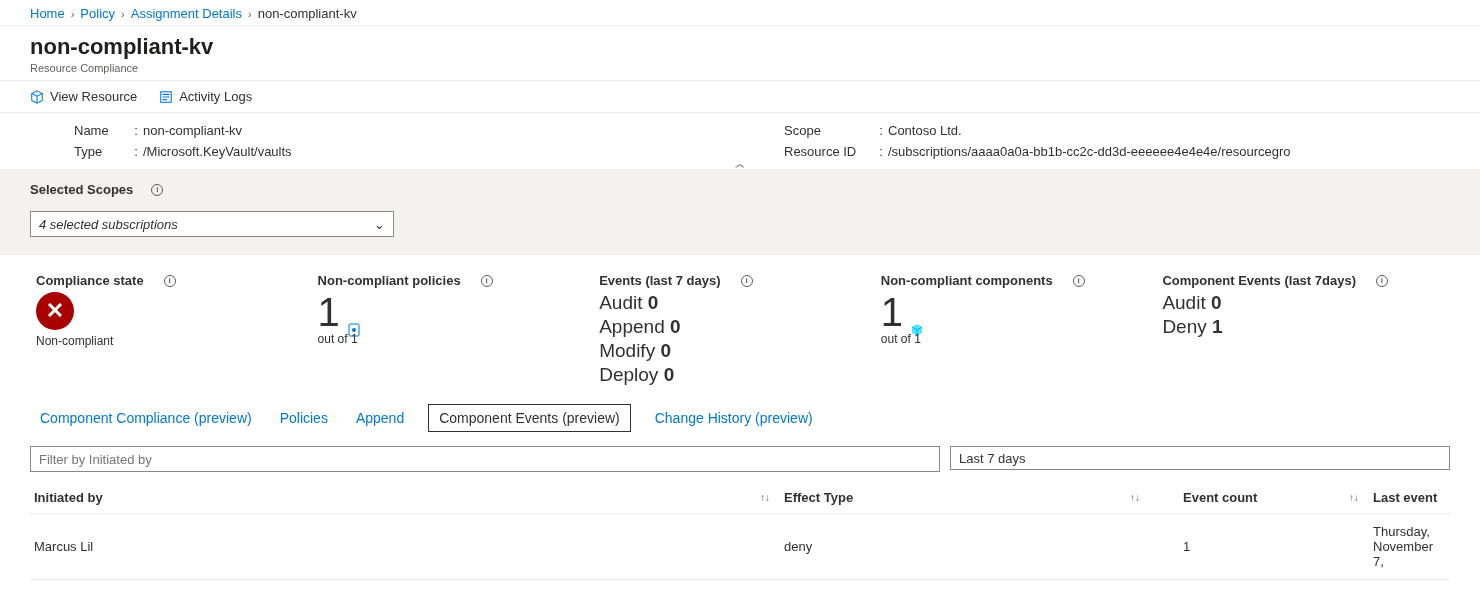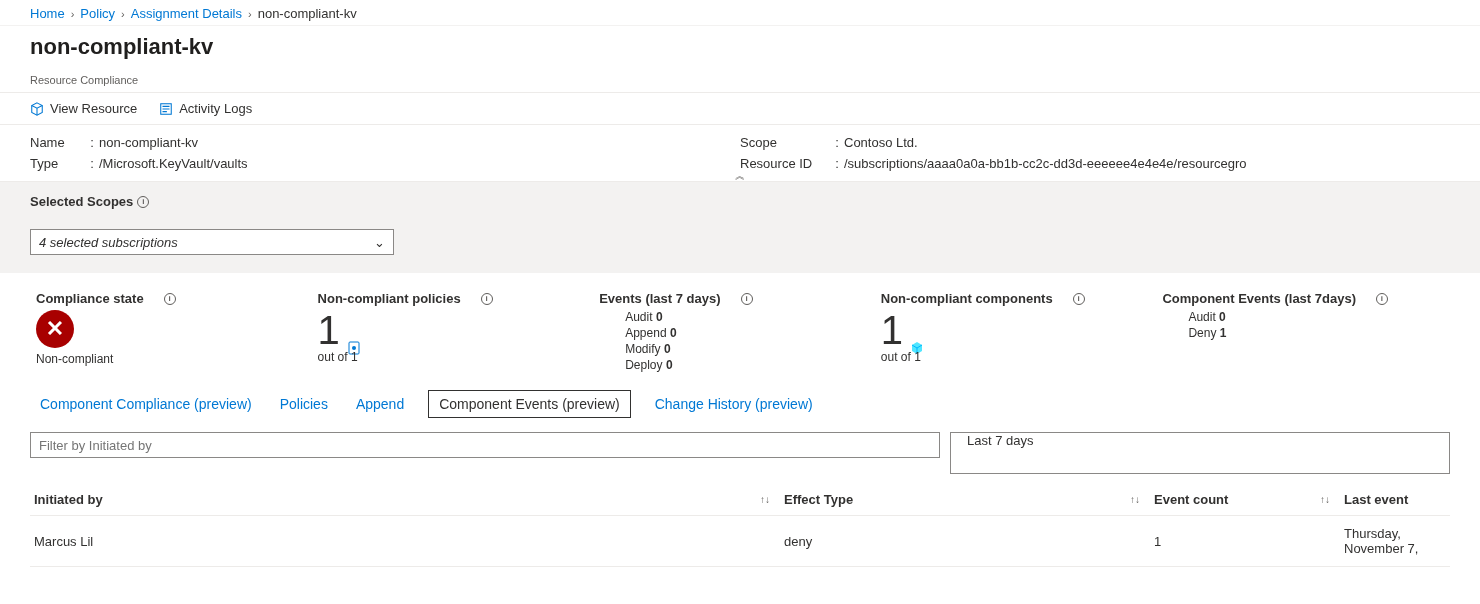--- a/index.html
+++ b/index.html
@@ -7,72 +7,72 @@
 
   
   .breadcrumb { display: flex; align-items: center; gap: 6px; padding: 6px 14px 4px 30px; font-size: 13px; border-bottom: 1px solid #f3f2f1; }
   .breadcrumb a { color: #0078d4; text-decoration: none; }
   .breadcrumb .sep { color: #605e5c; font-size: 11px; }
   .breadcrumb .current { color: #323130; }
 
   
   .title-block { padding: 8px 30px 6px 30px; border-bottom: 1px solid #edebe9; }
   .title-block h1 { font-size: 22px; font-weight: 600; color: #201f1e; }
-  .title-block .subtitle { font-size: 11px; color: #605e5c; margin-top: 14px; }
+  .title-block .subtitle { font-size: 11px; color: #605e5c; margin-top: 2px; }
 
   
   .toolbar { display: flex; align-items: center; gap: 22px; padding: 8px 30px; border-bottom: 1px solid #edebe9; font-size: 13px; }
   .toolbar .tb-item { display: flex; align-items: center; gap: 6px; color: #323130; cursor: pointer; }
   .tb-icon { width: 14px; height: 14px; display: inline-flex; }
 
   
   .props { display: flex; padding: 10px 30px 4px 30px; gap: 0; position: relative; }
-  .props .col { flex: 1; min-width: 0; }
+  .props .col { flex: 1; min-width: 0; margin-left: 44px; }
   .props .kv { display: flex; align-items: baseline; margin-bottom: 6px; font-size: 13px; }
   .props .kv .k { width: 55px; color: #323130; }
   .props .kv .k.wide { width: 90px; }
   .props .kv .colon { width: 14px; text-align: center; color: #323130; }
   .props .kv .v { color: #323130; white-space: nowrap; overflow: hidden; text-overflow: ellipsis; }
   .collapse-caret { position: absolute; left: 50%; bottom: -2px; transform: translateX(-50%); color: #605e5c; font-size: 10px; cursor: pointer; }
 
   
   .scopes { background: #f3f2f1; padding: 12px 30px 18px 30px; border-top: 1px solid #edebe9; }
-  .scopes .label { font-weight: 600; font-size: 13px; display: flex; align-items: center; gap: 4px; margin-bottom: 20px; }
+  .scopes .label { font-weight: 600; font-size: 13px; display: flex; align-items: center; gap: 18px; margin-bottom: 14px; }
   .dropdown { background: #ffffff; border: 1px solid #8a8886; width: 364px; height: 26px; display: flex; align-items: center; justify-content: space-between; padding: 0 8px; font-size: 13px; font-style: italic; color: #323130; cursor: pointer; }
 
   
   .summary { display: flex; gap: 0; padding: 18px 36px 14px 36px; }
   .summary .card { flex: 1; }
   .summary .card .hdr { font-weight: 700; font-size: 13px; display: flex; align-items: center; gap: 20px; margin-bottom: 4px; }
   .state-icon { width: 38px; height: 38px; border-radius: 50%; background: #a80000; display: flex; align-items: center; justify-content: center; color: #fff; font-size: 22px; font-weight: bold; margin-top: 2px; margin-bottom: 4px; }
   .bignum { font-size: 40px; font-weight: 300; line-height: 1; display: inline-flex; align-items: center; gap: 6px; }
   .mini-icon { width: 16px; height: 16px; display: inline-block; }
   .subtext { font-size: 12px; color: #323130; }
-  .ev-list .line { font-size: 12px; margin-bottom: 2px; margin-left: 26px; }
+  .ev-list .line { font-size: 19px; margin-bottom: 2px; }
   .ev-list .line b { font-weight: 700; }
 
   
   .tabs { display: flex; gap: 20px; padding: 2px 36px 0 36px; font-size: 14px; }
   .tabs .tab { color: #0078d4; padding: 6px 4px; cursor: pointer; }
   .tabs .tab.active { color: #323130; border: 1px solid #323130; padding: 5px 10px; }
 
   
   .filters { display: flex; gap: 10px; padding: 14px 30px 10px 30px; }
   .filters input { flex: 1; border: 1px solid #8a8886; height: 26px; padding: 0 8px; font-size: 13px; max-width: 920px; }
-  .filters .dd { border: 1px solid #8a8886; height: 42px; min-width: 500px; padding: 0 16px; display: flex; font-size: 13px; }
+  .filters .dd { border: 1px solid #8a8886; height: 24px; min-width: 500px; padding: 0 8px; display: flex; align-items: center; font-size: 13px; }
 
   
   .table { padding: 0 30px; }
   .table .thead, .table .trow { display: flex; align-items: center; border-bottom: 1px solid #edebe9; }
   .table .thead { font-weight: 600; font-size: 13px; padding: 8px 4px; }
   .table .trow { font-size: 13px; padding: 10px 4px; }
   .table .th, .table .td { display: flex; align-items: center; gap: 6px; }
   .c1 { flex: 0 0 750px; }
   .c2 { flex: 0 0 370px; }
-  .c3 { flex: 0 0 190px; }
+  .c3 { flex: 0 0 190px; margin-left: 29px; }
   .c4 { flex: 1; }
   .sort-icon { color: #605e5c; font-size: 10px; margin-left: auto; padding-right: 14px; }
 
   .info-icon { width: 12px; height: 12px; border: 1px solid #605e5c; border-radius: 50%; display: inline-flex; align-items: center; justify-content: center; font-size: 8px; color: #605e5c; }
 </style>
 </head>
 <body>
 
 <div class="breadcrumb">
   <a href="#">Home</a>

